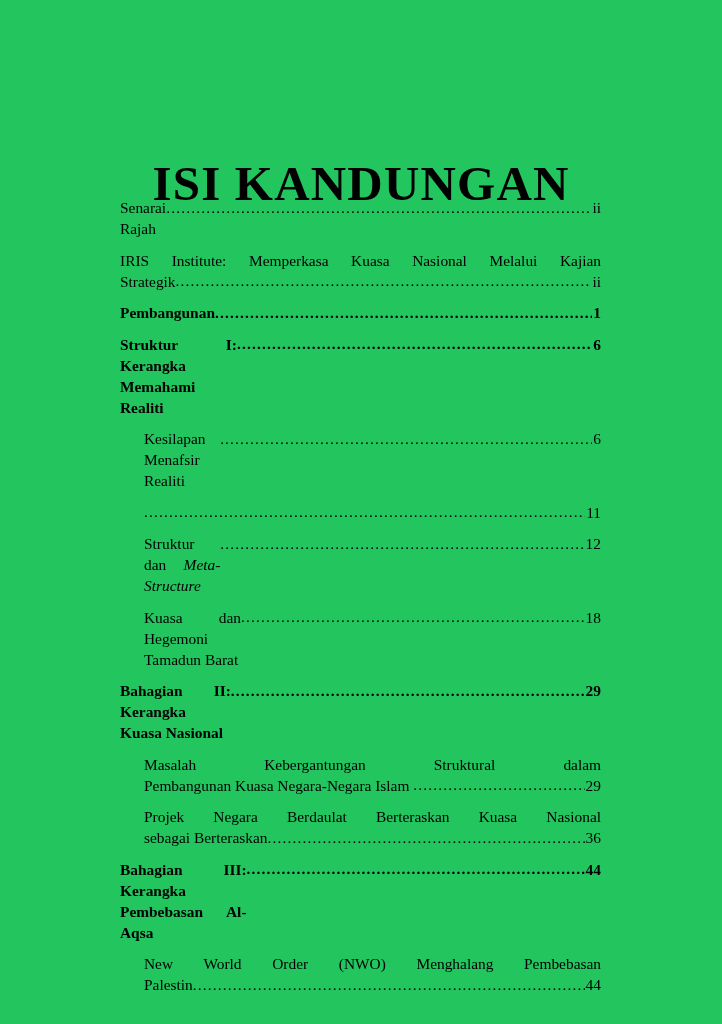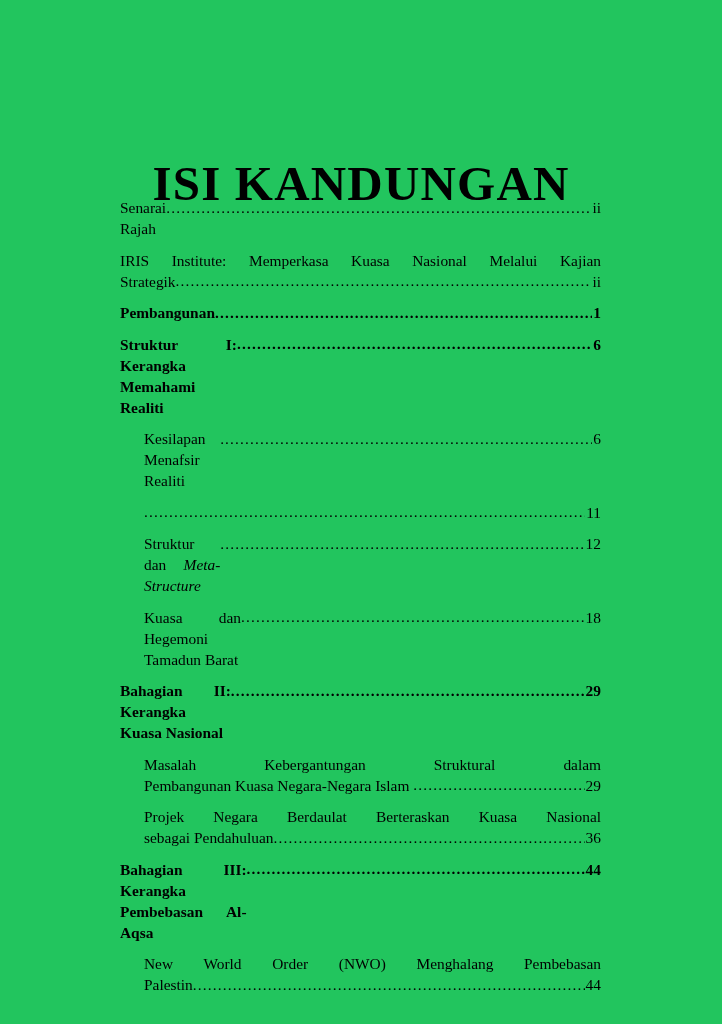--- a/index.html
+++ b/index.html
@@ -207,21 +207,21 @@
       <div class="lastline">
         <span class="label">Pembangunan Kuasa Negara-Negara Islam </span>
         <span class="leader"></span>
         <span class="pageno">29</span>
       </div>
     </div>
 
     <div class="toc-entry lvl2 wrap">
       <div class="labelblock">Projek Negara Berdaulat Berteraskan Kuasa Nasional</div>
       <div class="lastline">
-        <span class="label">sebagai Pendahuluan</span>
+        <span class="label">sebagai Berteraskan</span>
         <span class="leader"></span>
         <span class="pageno">36</span>
       </div>
     </div>
 
     <div class="toc-entry lvl1">
       <div class="row">
         <span class="label">Bahagian III:  Kerangka Pembebasan Al-Aqsa </span>
         <span class="leader"></span>
         <span class="pageno">44</span>

